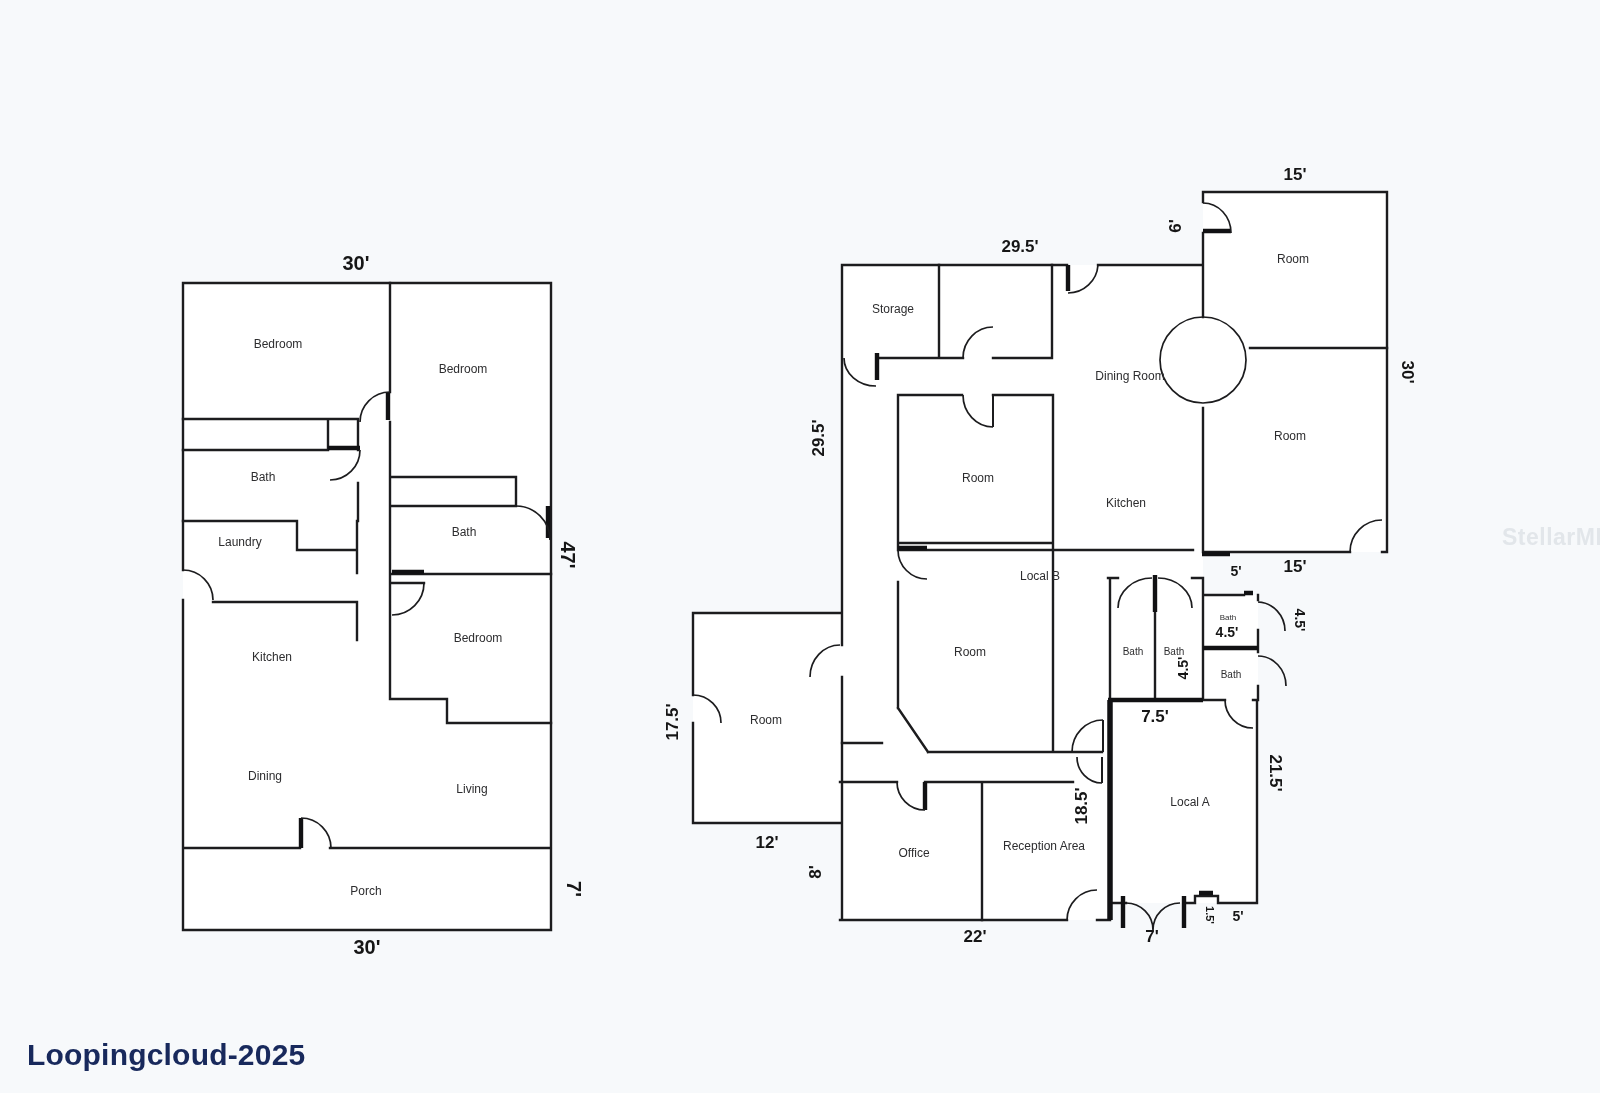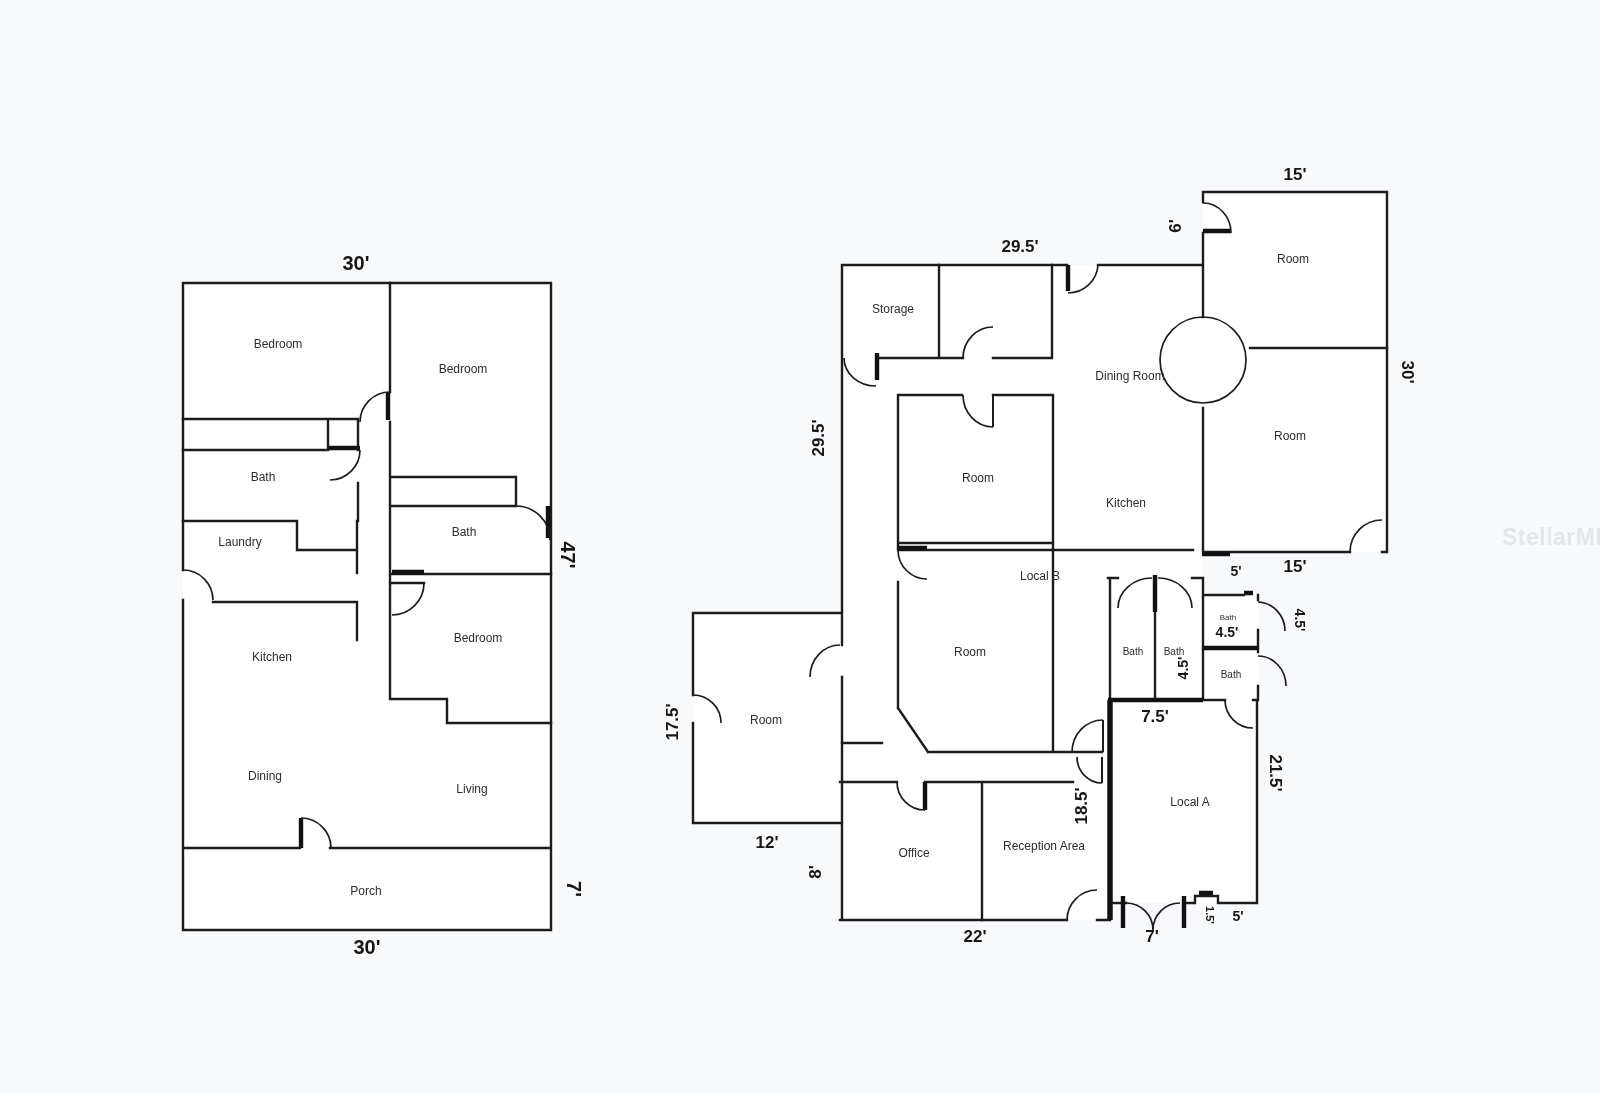--- a/index.html
+++ b/index.html
@@ -175,13 +175,14 @@
       <text class="room" x="1044" y="850">Reception Area</text>
       <text class="room" x="1190" y="806">Local A</text>
       <text class="room sm" x="1133" y="655">Bath</text>
       <text class="room sm" x="1174" y="655">Bath</text>
       <text class="room xs" x="1228" y="620">Bath</text>
       <text class="room sm" x="1231" y="678">Bath</text>
     </g>
   </svg>
 
   <div id="mls-watermark">StellarMLS</div>
+  <div id="credit">Loopingcloud-2025</div>
 </div>
 
 </body></html>

